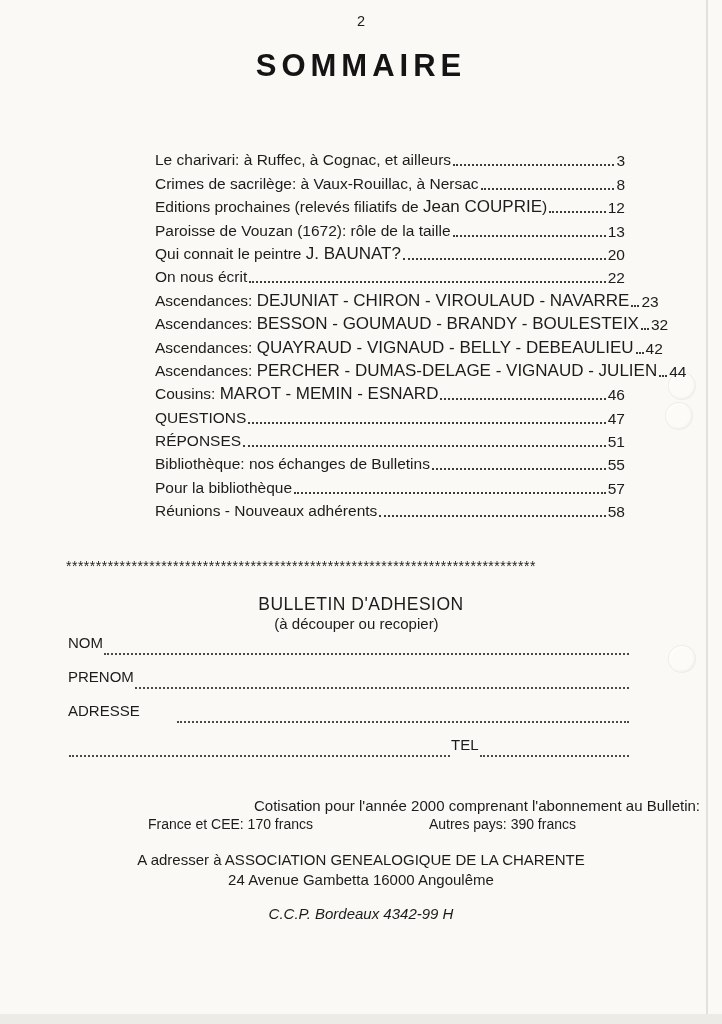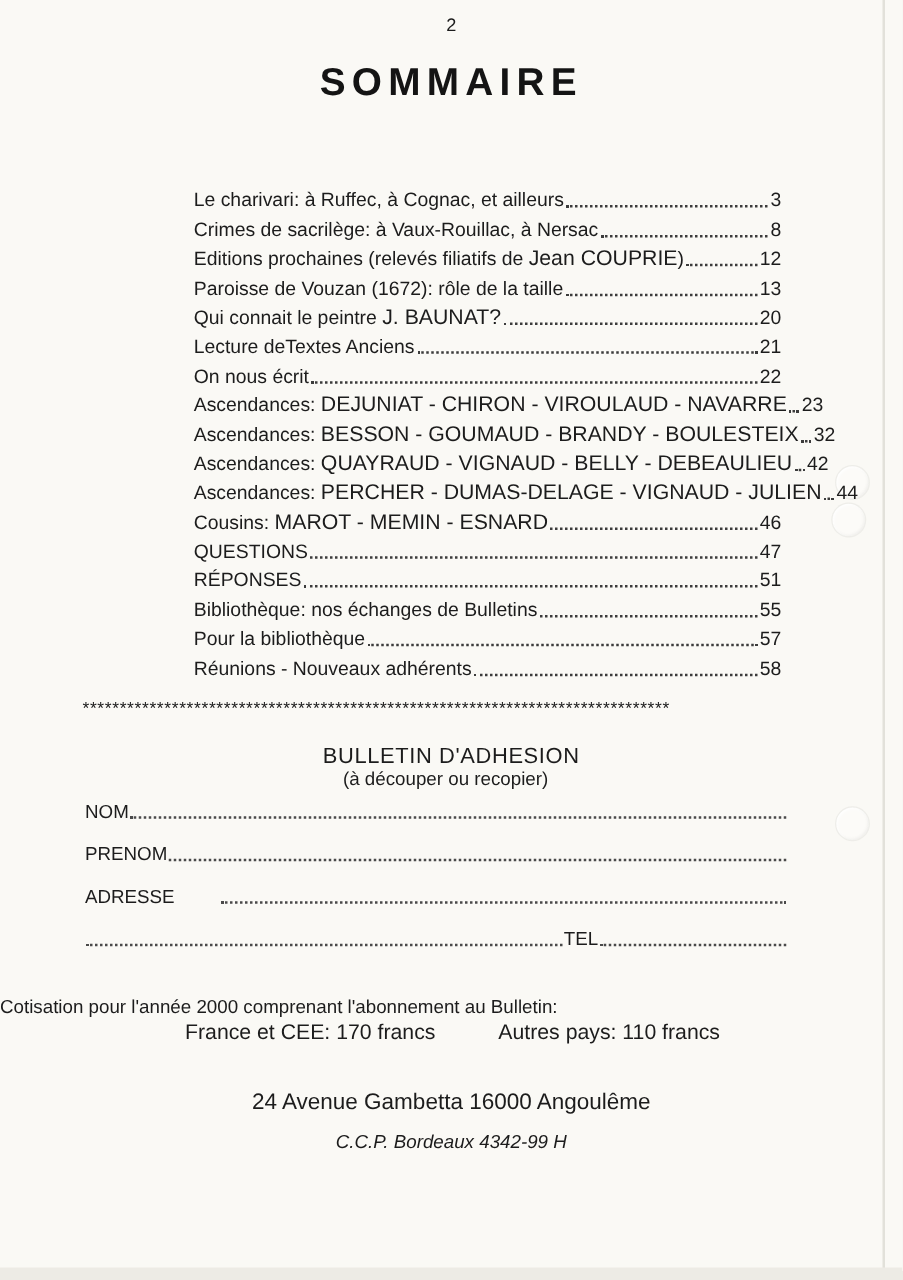--- a/index.html
+++ b/index.html
@@ -38,35 +38,35 @@
   .pg { font-size:15.5px; }
 
   .stars {
     position:absolute; top:558px; left:66px; width:548px; height:18px;
     font-size:14px; letter-spacing:0.5px; white-space:nowrap; overflow:hidden; color:#222;
   }
 
   .bulletin-title { position:absolute; top:594px; left:0; width:722px; text-align:center; font-size:17.5px; letter-spacing:0.5px; }
   .bulletin-sub   { position:absolute; top:615px; left:0; width:713px; text-align:center; font-size:15px; }
 
-  .form-row { position:absolute; left:68px; width:562px; display:flex; align-items:flex-end; font-size:15px; }
+  .form-row { position:absolute; left:68px; width:562px; display:flex; font-size:15px; }
   .form-row .leader { border-bottom:2px dotted #4a4a4a; margin:0 1px 3px 1px; }
   .row-nom     { top:634px; height:24px; }
   .row-prenom  { top:668px; height:24px; }
   .row-adresse { top:702px; height:24px;gap:36px; }
   .row-tel     { top:736px; height:24px; }
   .lead-a { flex:2.55 1 0; }
   .lead-b { flex:1 1 0; }
 
-  .cot-line1 { position:absolute; top:797px; left:0; width:652px; text-align:left; font-size:15px; }
-  .cot-line2 { position:absolute; top:816px; left:148px; width:400px; display:flex; justify-content:space-between; font-size:17px; }
+  .cot-line1 { position:absolute; top:797px; left:0; width:652px; text-align:right; font-size:15px;padding-left:48px; }
+  .cot-line2 { position:absolute; top:816px; left:148px; width:400px; display:flex; justify-content:space-between; font-size:14px; }
   .cot-line2 .autres { transform:translateX(28px); }
 
   .addr-line1 { position:absolute; top:851px; left:0; width:722px; text-align:center; font-size:15px; }
-  .addr-line2 { position:absolute; top:871px; left:0; width:722px; text-align:center; font-size:18px; }
+  .addr-line2 { position:absolute; top:871px; left:0; width:722px; text-align:center; font-size:15px; }
   .addr-ccp   { position:absolute; top:905px; left:0; width:722px; text-align:center; font-size:15px;font-style:italic; }
 </style>
 </head>
 <body>
 
 <div class="page">
 
   <div class="scan-edge-right"></div>
   <div class="scan-edge-bottom"></div>
   <div class="punch-hole hole1"></div>
@@ -94,25 +94,20 @@
       </div>
     <div class="toc-row">
         <span><span>Paroisse de Vouzan (1672): rôle de la taille</span><span class="sm"></span><span></span></span>
         <span class="leader"></span>
         <span class="pg">13</span>
       </div>
     <div class="toc-row">
         <span><span>Qui connait le peintre </span><span class="sm">J. BAUNAT?</span><span></span></span>
         <span class="leader"></span>
         <span class="pg">20</span>
-      </div>
-    <div class="toc-row">
-        <span><span>Lecture deTextes Anciens</span><span class="sm"></span><span></span></span>
-        <span class="leader"></span>
-        <span class="pg">21</span>
       </div>
     <div class="toc-row">
         <span><span>On nous écrit</span><span class="sm"></span><span></span></span>
         <span class="leader"></span>
         <span class="pg">22</span>
       </div>
     <div class="toc-row">
         <span><span>Ascendances: </span><span class="sm">DEJUNIAT - CHIRON - VIROULAUD - NAVARRE</span><span></span></span>
         <span class="leader"></span>
         <span class="pg">23</span>
@@ -183,19 +178,20 @@
   </div>
   <div class="form-row row-tel">
     <span class="leader lead-a"></span>
     <span>TEL</span>
     <span class="leader lead-b"></span>
   </div>
 
   <div class="cot-line1">Cotisation pour l'année 2000 comprenant l'abonnement au Bulletin:</div>
   <div class="cot-line2">
     <span>France et CEE: 170 francs</span>
-    <span class="autres">Autres pays: 110 francs</span>
+    <span class="autres">Autres pays: 390 francs</span>
   </div>
 
+  <div class="addr-line1">A adresser à  ASSOCIATION GENEALOGIQUE DE LA CHARENTE</div>
   <div class="addr-line2">24 Avenue Gambetta  16000 Angoulême</div>
   <div class="addr-ccp">C.C.P. Bordeaux  4342-99 H</div>
 
 </div>
 
 </body></html>

